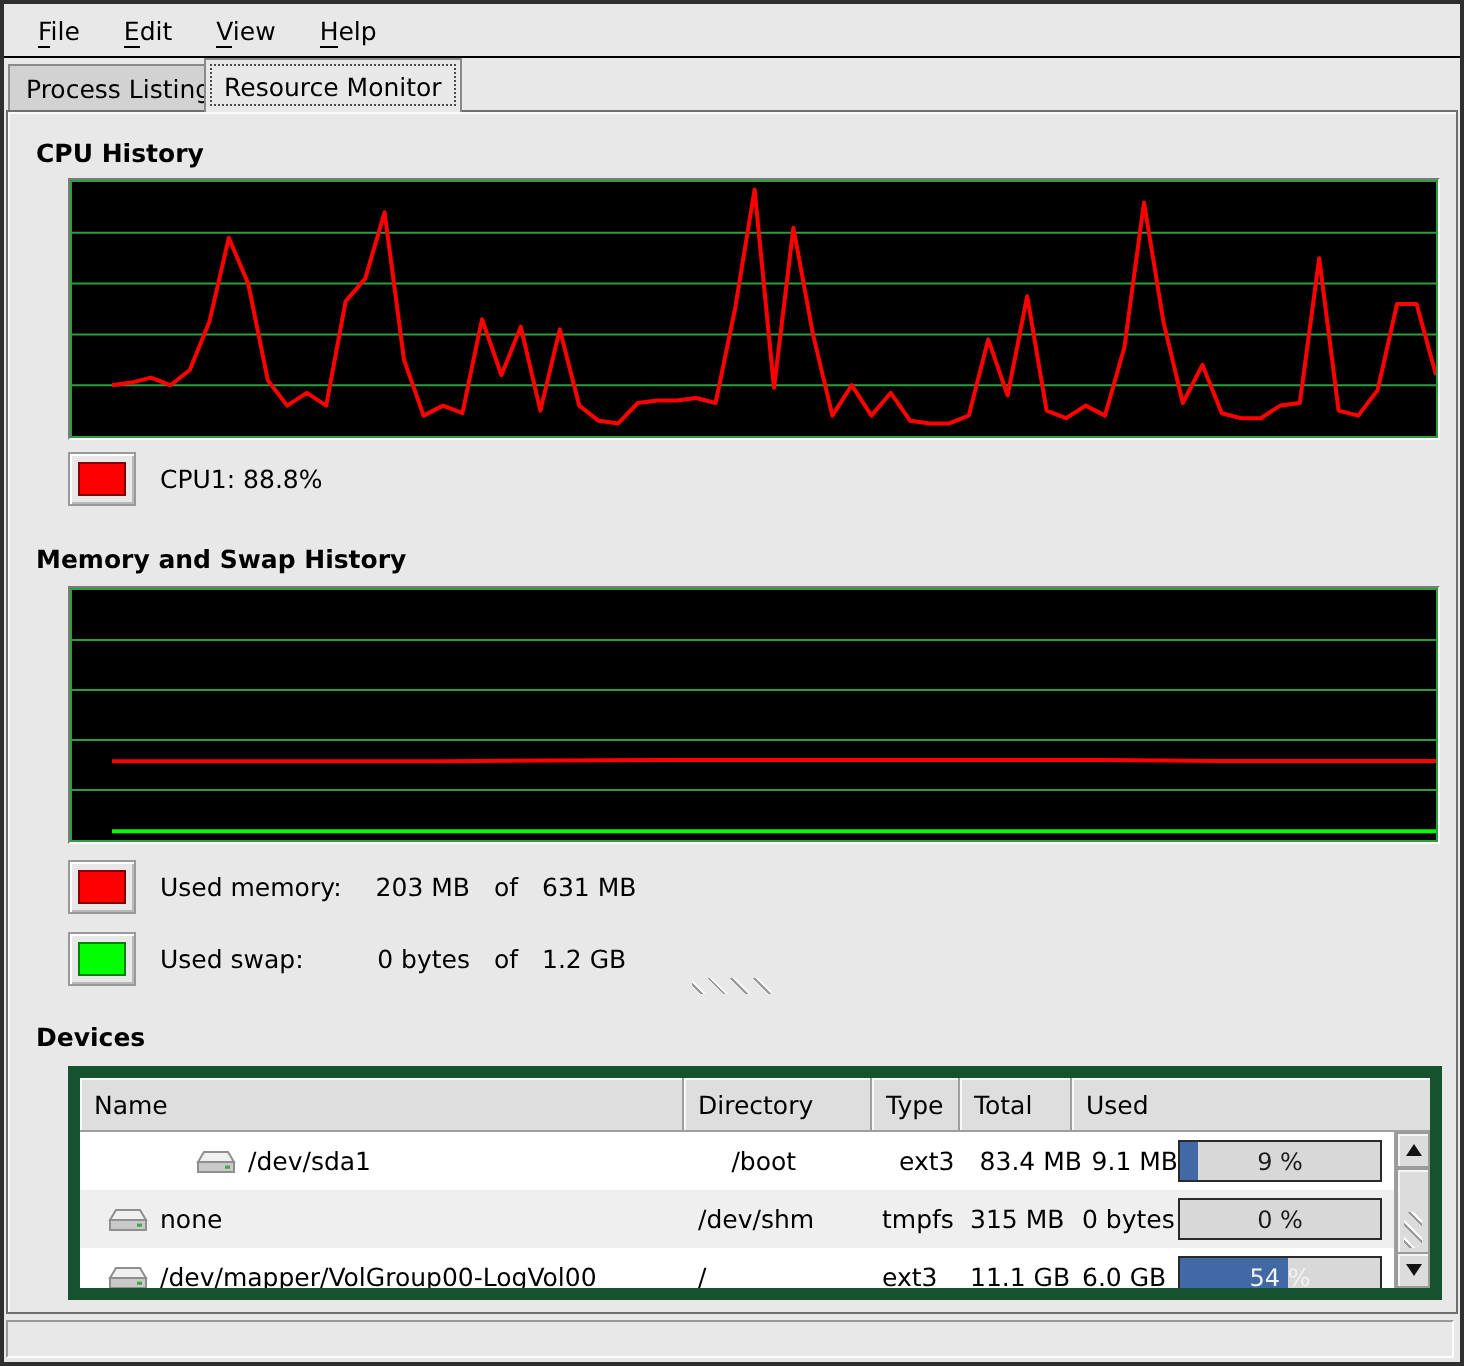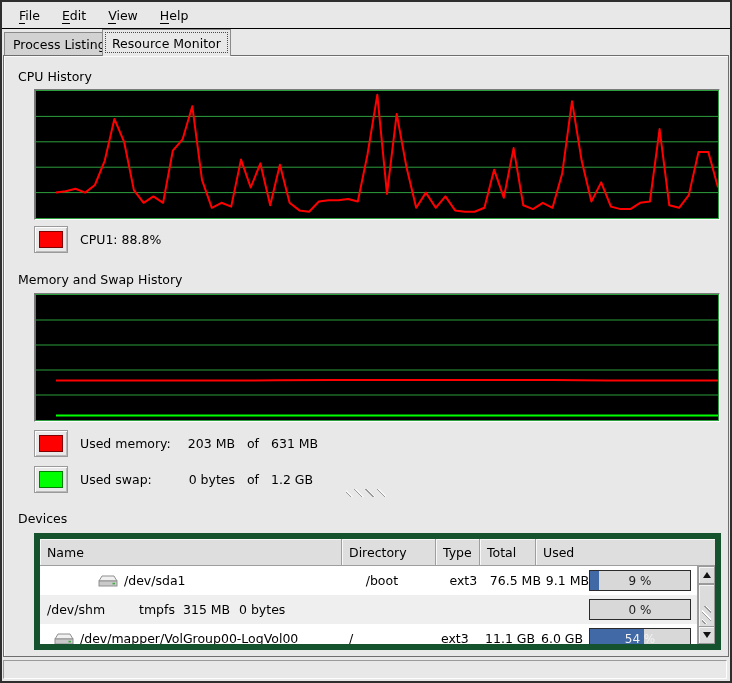--- a/index.html
+++ b/index.html
@@ -17,21 +17,21 @@
   
   .tabstrip{position:absolute;top:26px;left:0;right:0;height:28px;z-index:3;}
   .tab{position:absolute;box-sizing:border-box;white-space:nowrap;cursor:default;}
   .tab.inactive{left:2px;bottom:1px;height:23px;padding:4px 8px 0;background:#d2d2d2;
     border:1px solid #8a8a8a;border-bottom:none;}
   .tab.active{left:100px;bottom:0;height:27px;padding:6px 9px 0;background:#e8e8e8;
     border:1px solid #8a8a8a;border-bottom:none;outline:1px dotted #4a4a4a;outline-offset:-4px;z-index:4;}
   
   .notebook{position:absolute;top:53px;left:1px;width:726px;height:602px;box-sizing:border-box;
     border:1px solid #6e6e6e;background:#e8e8e8;box-shadow:inset 1px 1px 0 #fafafa;z-index:2;}
-  .section-title{position:absolute;left:14px;font-weight:normal;}
+  .section-title{position:absolute;left:14px;font-weight:bold;}
   
   .graph-frame{position:absolute;box-sizing:border-box;
     border-top:1px solid #7b7b7b;border-left:1px solid #7b7b7b;
     border-bottom:1px solid #fdfdfd;border-right:1px solid #fdfdfd;}
   .graph{width:100%;height:100%;box-sizing:border-box;background:#000;border:1px solid #2d9e3d;}
   .graph svg{display:block;width:100%;height:100%;}
   
   .legend-row{position:absolute;display:flex;align-items:center;height:27px;}
   .swatch-btn{width:34px;height:27px;box-sizing:border-box;background:#e8e8e8;border:1px solid #9a9a9a;
     box-shadow:inset 1px 1px 0 #fdfdfd,inset -1px -1px 0 #b9b9b9;display:flex;align-items:center;justify-content:center;}
@@ -173,30 +173,38 @@
             <div class="td-name">
               <svg width="20" height="14" viewBox="0 0 20 14">
                 <polygon points="4,2 16,2 19,7 1,7" fill="#f0f0f0" stroke="#8f8f8f" stroke-width="1"></polygon>
                 <rect x="1" y="7" width="18" height="5" fill="#c9c9c9" stroke="#8f8f8f" stroke-width="1"></rect>
                 <rect x="14.5" y="8.8" width="2.5" height="1.6" fill="#44aa44"></rect>
               </svg>
               <span class="dev-label">/dev/sda1</span>
             </div>
             <div class="td-dir">/boot</div>
             <div class="td-type">ext3</div>
-            <div class="td-total">76.5 MB</div>
+            <div class="td-total">83.4 MB</div>
             <div class="td-used">
               <span>9.1 MB</span>
               <span class="pbar">
                 <span class="pbar-fill" style="width:9%;background:#4169a5;"></span>
                 <span class="pbar-label" style="color:#1c1c1c;">9 %</span>
               </span>
             </div>
           </div>
           <div class="tr" style="background: rgb(239, 239, 239);">
+            <div class="td-name">
+              <svg width="20" height="14" viewBox="0 0 20 14">
+                <polygon points="4,2 16,2 19,7 1,7" fill="#f0f0f0" stroke="#8f8f8f" stroke-width="1"></polygon>
+                <rect x="1" y="7" width="18" height="5" fill="#c9c9c9" stroke="#8f8f8f" stroke-width="1"></rect>
+                <rect x="14.5" y="8.8" width="2.5" height="1.6" fill="#44aa44"></rect>
+              </svg>
+              <span class="dev-label">none</span>
+            </div>
             <div class="td-dir">/dev/shm</div>
             <div class="td-type">tmpfs</div>
             <div class="td-total">315 MB</div>
             <div class="td-used">
               <span>0 bytes</span>
               <span class="pbar">
                 <span class="pbar-fill" style="width:0%;background:#4169a5;"></span>
                 <span class="pbar-label" style="color:#1c1c1c;">0 %</span>
               </span>
             </div>

